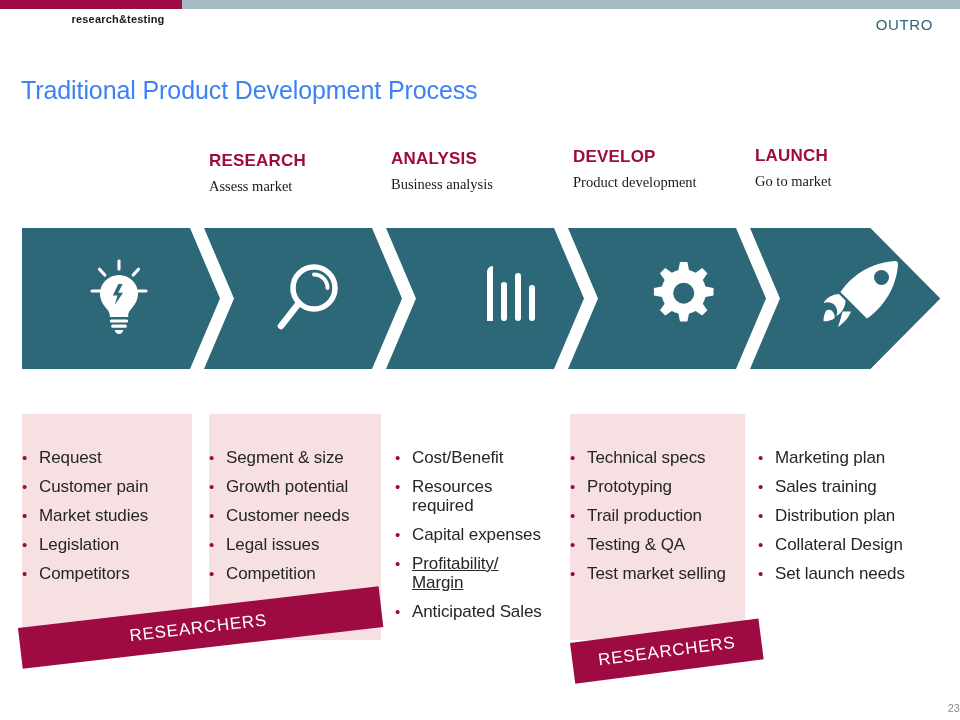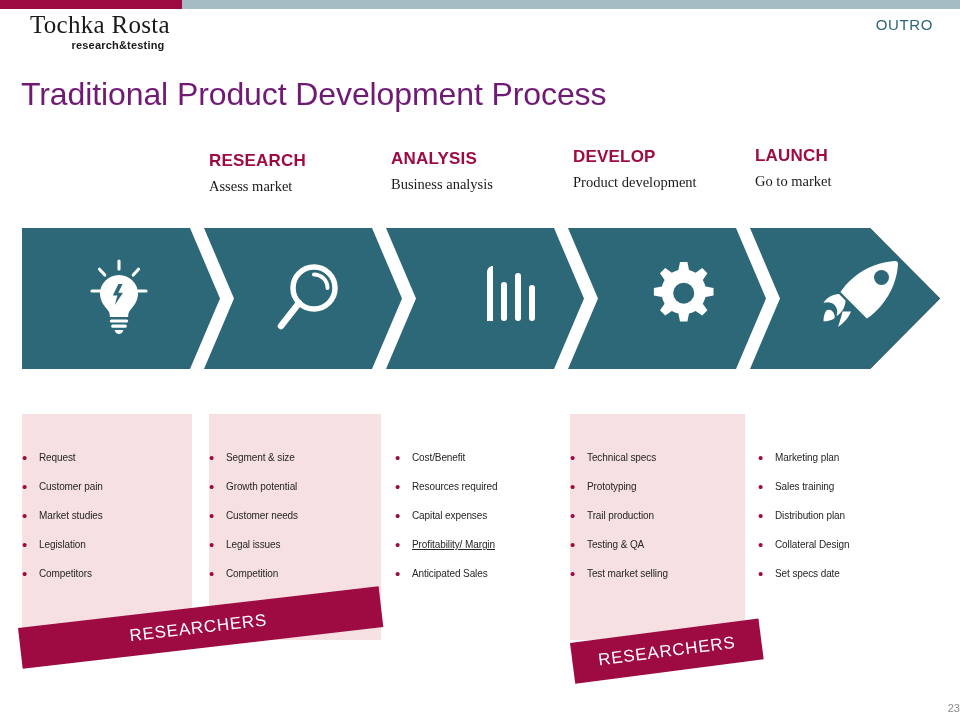--- a/index.html
+++ b/index.html
@@ -65,22 +65,22 @@
     right: 27px; top: 16px;
     font-size: 15px;
     color: #2e6675;
     letter-spacing: 0.6px;
   }
 
   
   .slide-title {
     position: absolute;
     left: 21px; top: 76px;
-    font-size: 32px;
-    color: #701a75;
+    font-size: 25px;
+    color: #3b82f6;
     letter-spacing: -0.1px;
     white-space: nowrap;
   }
 
   
   .stage-head {
     position: absolute;
     white-space: nowrap;
   }
   .stage-title {
@@ -121,21 +121,21 @@
   }
   .bullet-dot {
     color: #9e0b43;
     font-size: 15px;
     line-height: 19px;
     flex: 0 0 auto;
     width: 17px;
     text-align: left;
   }
   .bullet-text {
-    font-size: 10px;
+    font-size: 17px;
     color: #262626;
     line-height: 19px;
     letter-spacing: -0.1px;
   }
 
   
   .ribbon {
     position: absolute;
     background: #9e0b43;
     color: #ffffff;
@@ -171,21 +171,20 @@
 </style>
 </head>
 <body>
 
 <div id="slide">
 
   <div class="topbar-left"></div>
   <div class="topbar-right"></div>
 
   <div class="logo">
-    <div class="logo-main">Tochka Rosta</div>
     <div class="logo-sub">research&amp;testing</div>
   </div>
 
   <div class="outro">OUTRO</div>
 
   <div class="slide-title">Traditional Product Development Process</div>
 
   <div class="stage-head" style="left:209px; top:152px;">
     <div class="stage-title">RESEARCH</div>
     <div class="stage-sub">Assess market</div>
@@ -363,21 +362,21 @@
     <div class="bullet-row">
       <span class="bullet-dot">•</span>
       <span class="bullet-text">Distribution plan</span>
     </div>
     <div class="bullet-row">
       <span class="bullet-dot">•</span>
       <span class="bullet-text">Collateral Design</span>
     </div>
     <div class="bullet-row">
       <span class="bullet-dot">•</span>
-      <span class="bullet-text">Set specs date</span>
+      <span class="bullet-text">Set launch needs</span>
     </div>
   </div>
 
   <div class="ribbon" id="ribbon-1">
     <span>RESEARCHERS</span>
   </div>
   <div class="ribbon" id="ribbon-2">
     <span>RESEARCHERS</span>
   </div>
 

